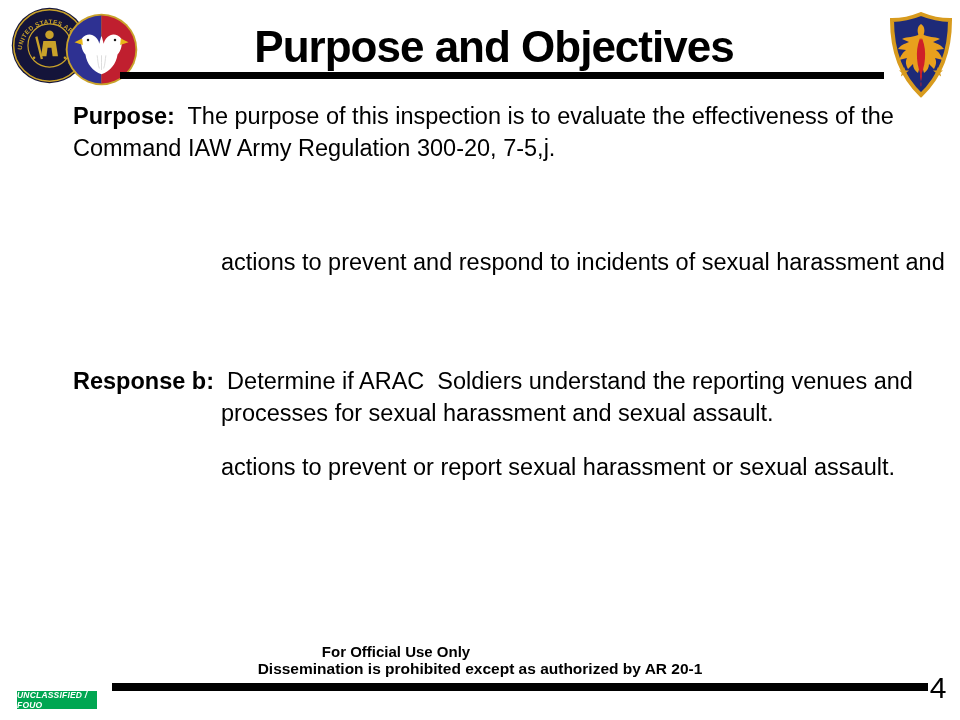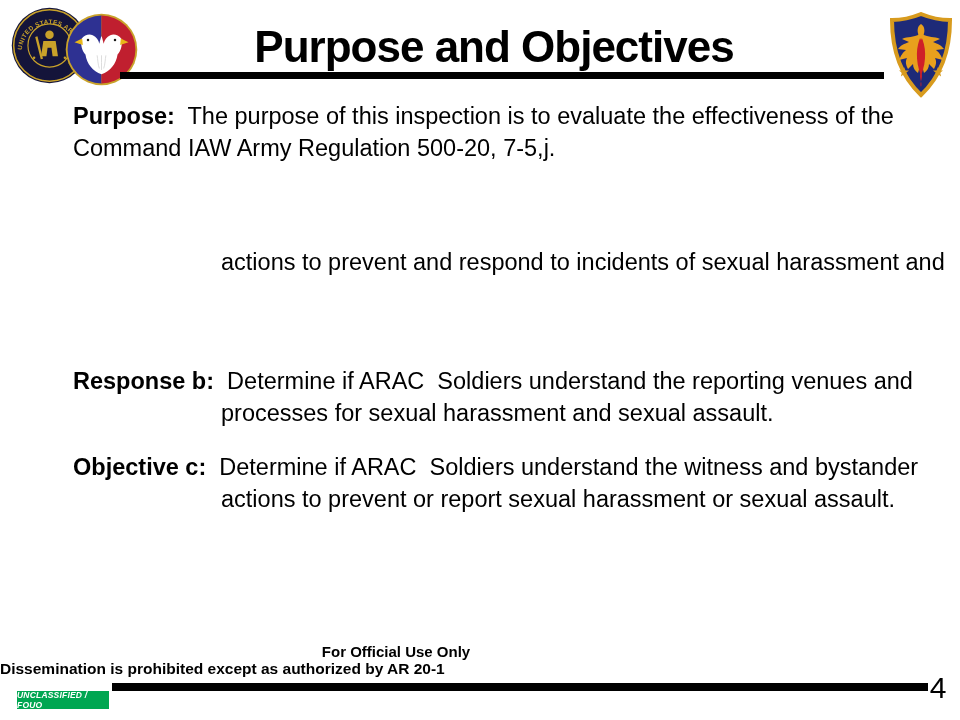--- a/index.html
+++ b/index.html
@@ -21,24 +21,24 @@
   .seal2 { left:65px; top:13px; width:73px; height:73px; }
   .patch { left:889px; top:12px; width:64px; height:86px; }
   .bodyblock { position:absolute; left:28px; width:880px; font-size:23.5px; line-height:32px;margin-left:45px; }
   .purpose { top:100px; }
   .obj-a { top:246px; }
   .obj-b { top:365px; }
   .obj-c { top:451px; }
   .obj-d { top:536px; }
   .cont { padding-left:148px; }
   .fouo1 { position:absolute; top:643px; left:0; width:792px; text-align:center; font-weight:bold; font-size:15px; }
-  .fouo2 { position:absolute; top:660px; left:0; width:960px; font-weight:bold; font-size:15.5px; }
+  .fouo2 { position:absolute; top:660px; left:0; width:960px; text-align:center; font-weight:bold; font-size:15.5px; }
   .bottom-bar { position:absolute; left:112px; top:683px; width:816px; height:8px; background:#000; }
   .class-badge {
-    position:absolute; left:17px; top:691px; width:92px; height:18px;
+    position:absolute; left:17px; top:691px; width:80px; height:18px;
     background:#00a651; color:#fff; font-size:8.5px; font-weight:bold; font-style:italic;
     display:flex; align-items:center; justify-content:center; letter-spacing:0.2px;
   }
   .motto { position:absolute; top:696px; left:0; width:940px; text-align:center;
     font-size:10.5px; font-weight:bold; font-style:italic; color:#111; }
   .page-num { position:absolute; top:671px; left:920px; width:36px; text-align:center; font-size:30px; }
 </style>
 </head>
 <body>
 
@@ -92,34 +92,33 @@
       <path fill="#cf2028" d="M32 24 C37 34 38 48 32 64 C26 48 27 34 32 24 Z"></path>
       <path fill="#cf2028" d="M32 60 C29 66 34 70 32 75 C30 70 35 66 32 60 Z"></path>
       <path fill="#e8a01d" d="M32 12 C35.5 14 36.5 19 34 24 L32 28 L30 24 C27.5 19 28.5 14 32 12 Z"></path>
       <path fill="#d89b1e" transform="translate(15,60)" d="M0,-5 L1.5,-1.6 L5,-1.6 L2.2,0.8 L3.1,4.5 L0,2.3 L-3.1,4.5 L-2.2,0.8 L-5,-1.6 L-1.5,-1.6 Z"></path>
       <path fill="#d89b1e" transform="translate(49,60)" d="M0,-5 L1.5,-1.6 L5,-1.6 L2.2,0.8 L3.1,4.5 L0,2.3 L-3.1,4.5 L-2.2,0.8 L-5,-1.6 L-1.5,-1.6 Z"></path>
     </g>
   </svg>
 
   <div class="bodyblock purpose">
     <div class="line"><span class="b txt">Purpose:</span><span class="txt">  The purpose of this inspection is to evaluate the effectiveness of the</span></div>
-    <div class="line txt">Command IAW Army Regulation 500-20, 7-5,j.</div>
+    <div class="line txt">Command IAW Army Regulation 300-20, 7-5,j.</div>
   </div>
 
   <div class="bodyblock obj-a">
     <div class="line cont txt">actions to prevent and respond to incidents of sexual harassment and</div>
   </div>
 
   <div class="bodyblock obj-b">
     <div class="line"><span class="b txt">Response b:</span><span class="txt">  Determine if ARAC  Soldiers understand the reporting venues and</span></div>
     <div class="line cont txt">processes for sexual harassment and sexual assault.</div>
   </div>
 
   <div class="bodyblock obj-c">
-    <div class="line"><span class="b txt">Objective c:</span><span class="txt">  Determine if ARAC  Soldiers understand the witness and bystander</span></div>
     <div class="line cont txt">actions to prevent or report sexual harassment or sexual assault.</div>
   </div>
 
 
   <div class="fouo1">For Official Use Only</div>
   <div class="fouo2">Dissemination is prohibited except as authorized by AR 20-1</div>
   <div class="bottom-bar"></div>
   <div class="class-badge">UNCLASSIFIED / FOUO</div>
   <div class="page-num">4</div>
 

